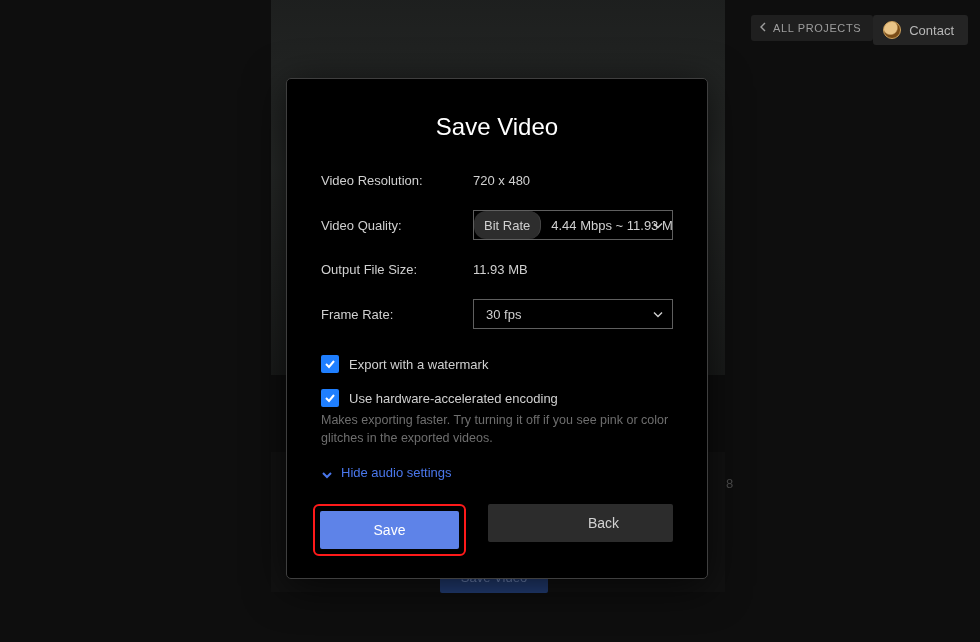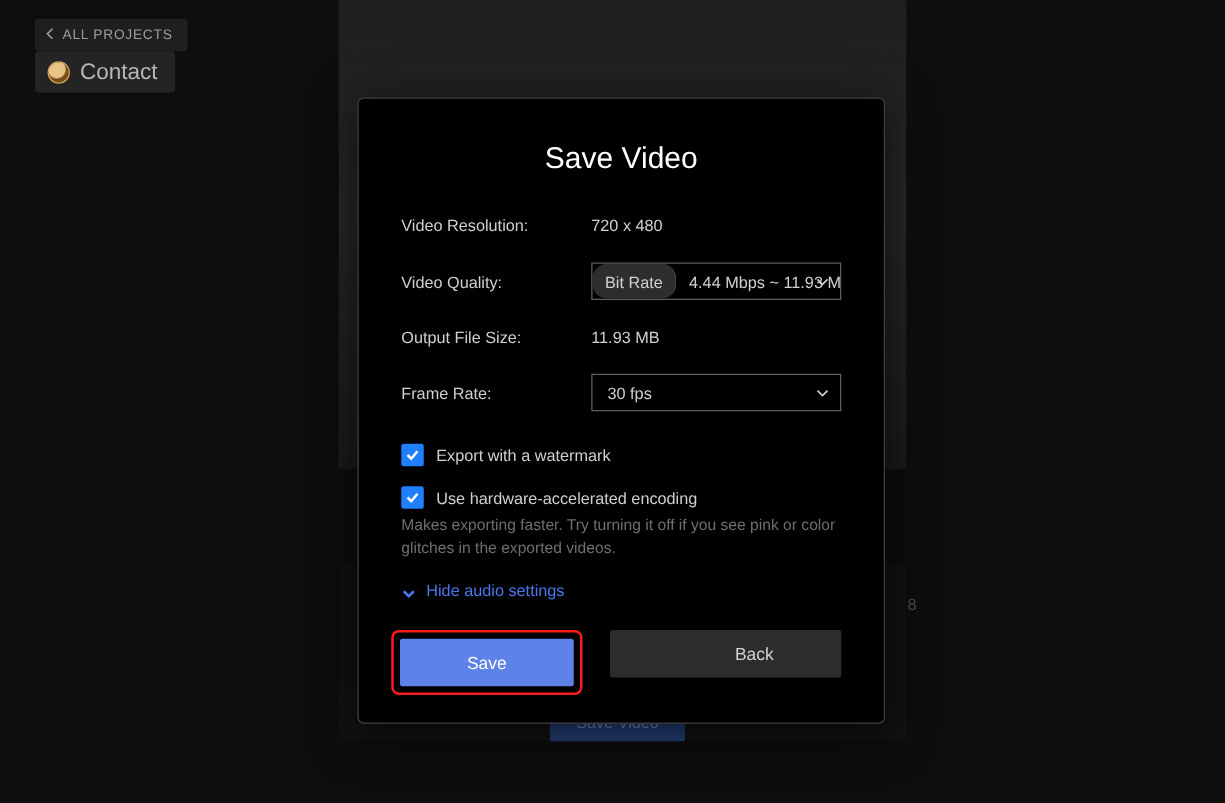--- a/index.html
+++ b/index.html
@@ -11,44 +11,43 @@
       color: #cfcfcf;
       overflow: hidden;
       position: relative;
     }
 
     .topbar {
       position: absolute;
       top: 0; left: 16px; right: 0;
       height: 56px;
       display: flex;
-      justify-content: flex-start;
+      justify-content: flex-end;
       align-items: flex-start;
       padding: 15px 12px 0 12px;
-      flex-direction: column;
     }
 
     .all-projects-btn {
       background: #1f1f1f;
       color: #9d9d9d;
       font-size: 11px;
       letter-spacing: 0.6px;
       padding: 7px 12px 7px 8px;
       border-radius: 3px;
       display: inline-flex;
       align-items: center;
       gap: 6px;
       cursor: pointer;
     }
     .all-projects-btn .chev { font-size: 12px; line-height: 1; }
 
     .contact-btn {
       background: #242424;
       color: #b7b7b7;
-      font-size: 18px;
+      font-size: 13px;
       padding: 6px 14px 6px 10px;
       border-radius: 3px;
       display: inline-flex;
       align-items: center;
       gap: 8px;
       cursor: pointer;
     }
     .contact-avatar {
       width: 18px; height: 18px; border-radius: 50%;
       background: radial-gradient(circle at 40% 35%, #e9c487 0 45%, #7a4c17 55% 100%);

